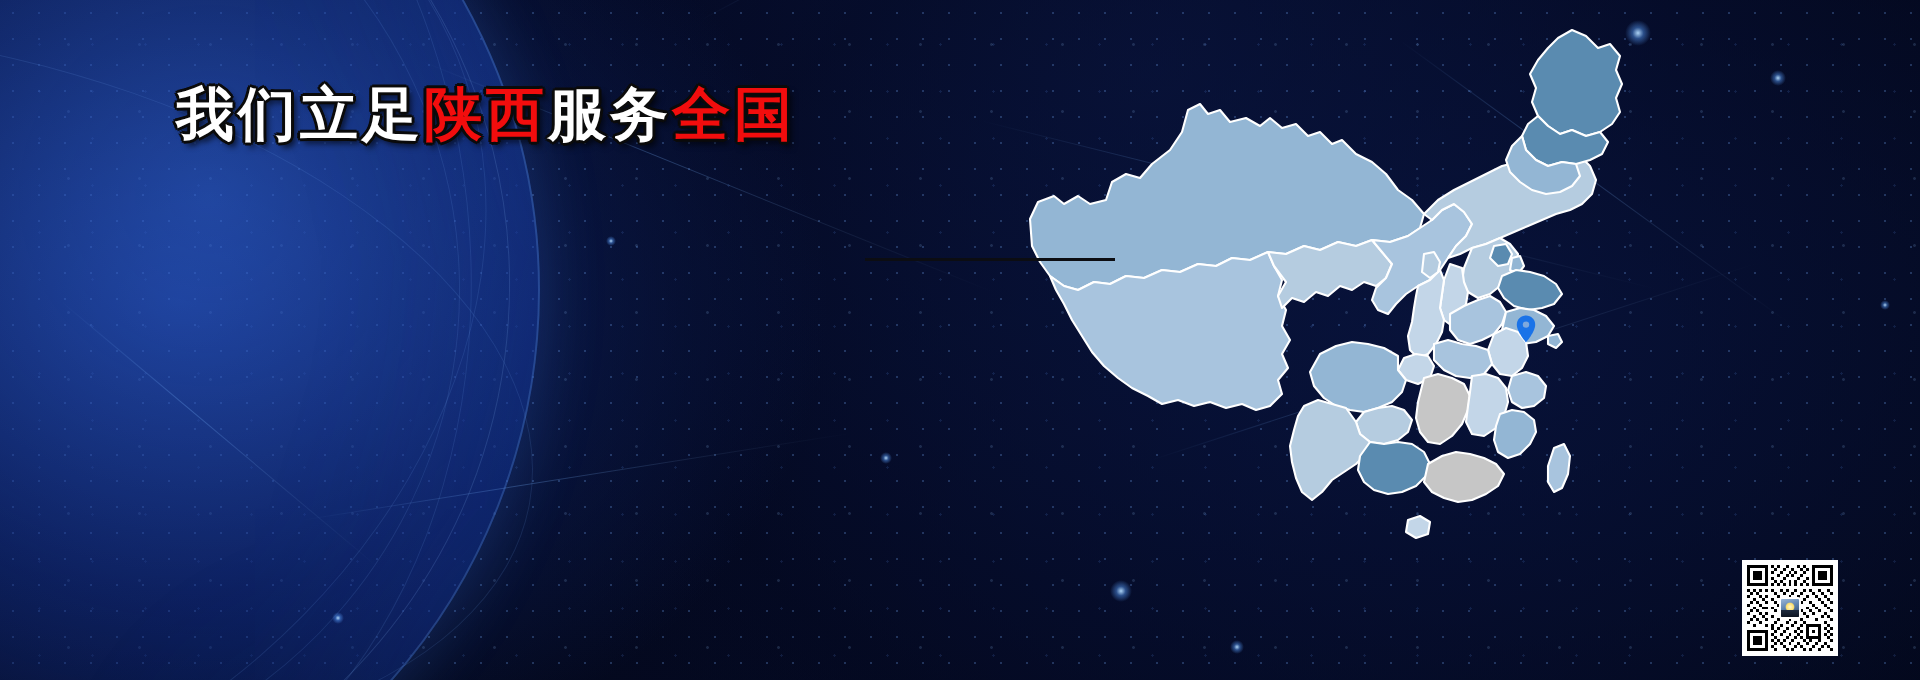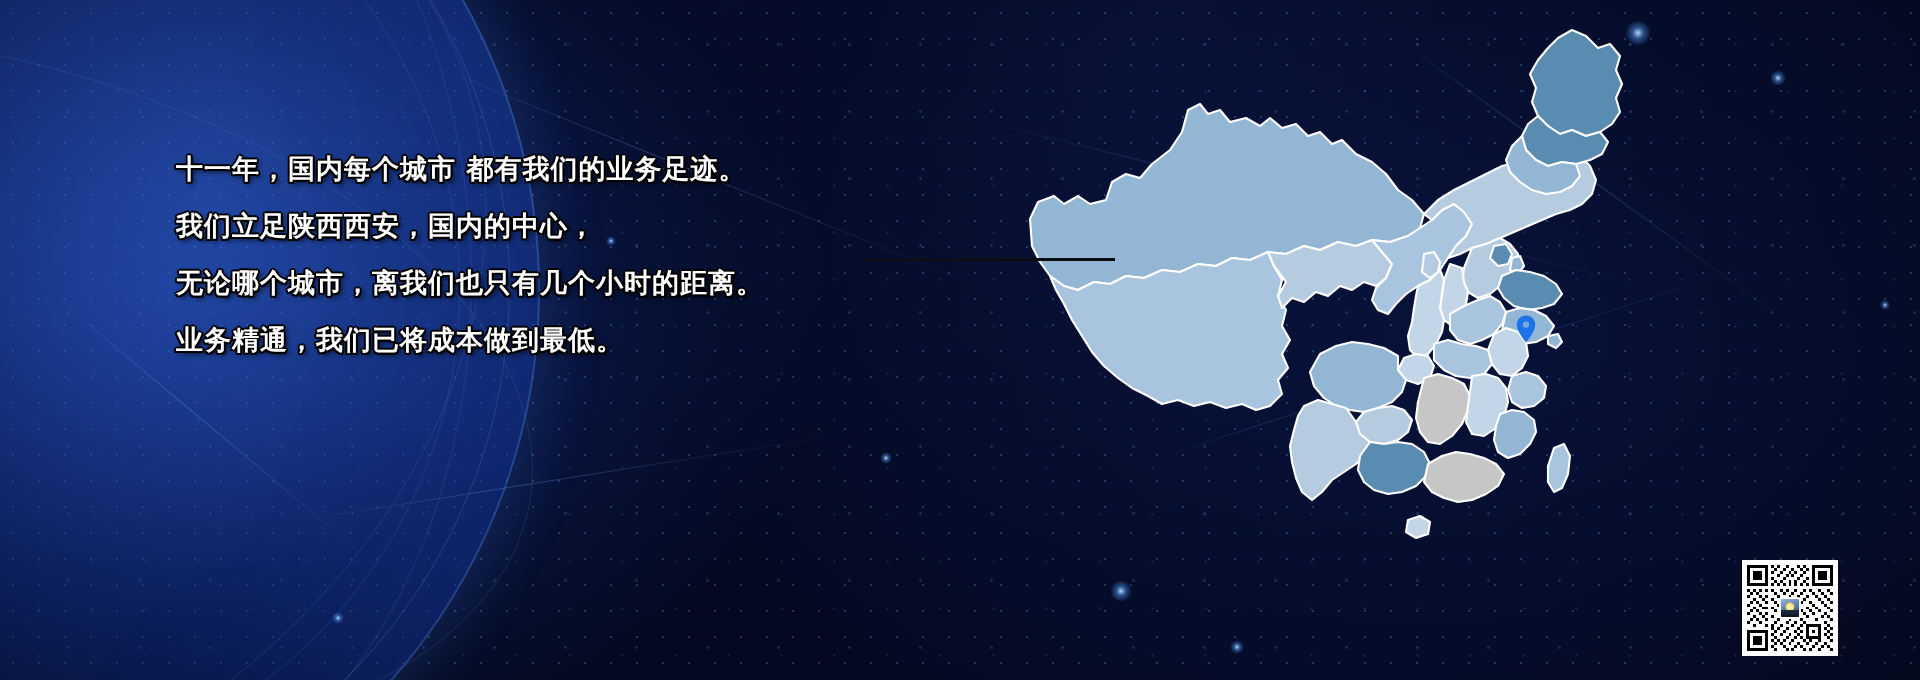--- a/index.html
+++ b/index.html
@@ -163,27 +163,24 @@
   <div class="glow" style="left:1550px; top:88px;  width:18px; height:18px;"></div>
   <div class="glow" style="left:1770px; top:70px;  width:16px; height:16px;"></div>
   <div class="glow" style="left:1110px; top:580px; width:22px; height:22px;"></div>
   <div class="glow" style="left:1230px; top:640px; width:14px; height:14px;"></div>
   <div class="glow" style="left:880px;  top:452px; width:12px; height:12px;"></div>
   <div class="glow" style="left:606px;  top:236px; width:10px; height:10px;"></div>
   <div class="glow" style="left:332px;  top:612px; width:12px; height:12px;"></div>
   <div class="glow" style="left:1880px; top:300px; width:10px; height:10px;"></div>
 
   <div class="text-block">
-
-    <div class="body-lines">
-      <div class="bline">十一年，国内每个城市 都有我们的业务足迹。</div>
-      <div class="bline">我们立足陕西西安，国内的中心，</div>
-      <div class="bline">无论哪个城市，离我们也只有几个小时的距离。</div>
-      <div class="bline">业务精通，我们已将成本做到最低。</div>
+    <div class="headline">
+      <span class="w">我们立足</span><span class="r">陕西</span><span class="w">服务</span><span class="r">全国</span>
     </div>
+
   </div>
 
   <div class="hline"></div>
 
   <div class="map-wrap">
     <svg viewBox="0 0 640 560" xmlns="http://www.w3.org/2000/svg">
       <g stroke="#ffffff" stroke-width="2.1" stroke-linejoin="round" stroke-linecap="round">
 
         <path fill="#93b6d4" d="M10 205 L18 188 L34 182 L44 190 L58 182 L70 190 L86 186 L92 168 L106 160 L120 164 L132 150 L150 136 L162 118 L168 96 L180 90 L188 100 L200 96 L210 108 L226 104 L240 112 L250 104 L262 114 L276 110 L288 122 L300 118 L312 130 L322 126 L336 140 L352 148 L366 160 L378 176 L392 186 L404 200 L400 214 L388 222 L370 228 L352 226 L336 232 L318 228 L300 236 L284 232 L266 240 L248 238 L230 246 L212 244 L196 252 L178 250 L160 258 L142 256 L124 264 L106 262 L90 270 L74 268 L58 276 L44 272 L30 262 L20 248 L12 232 Z"></path>
 

